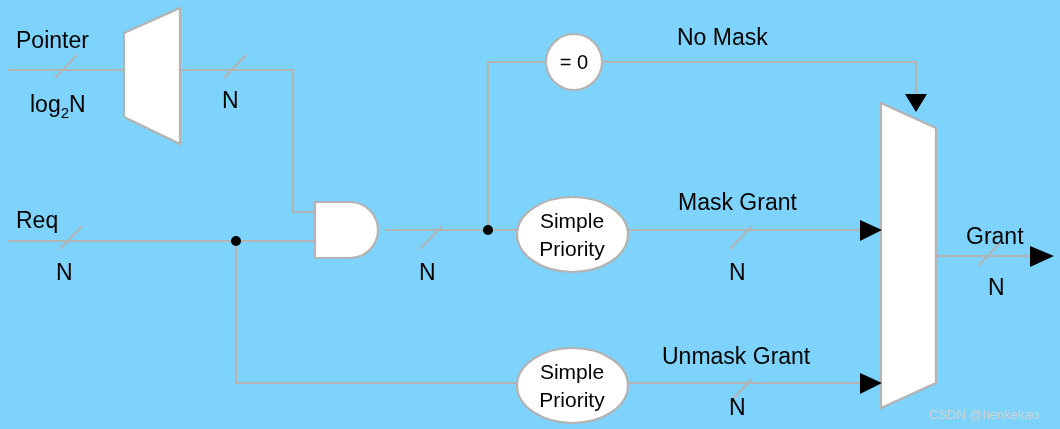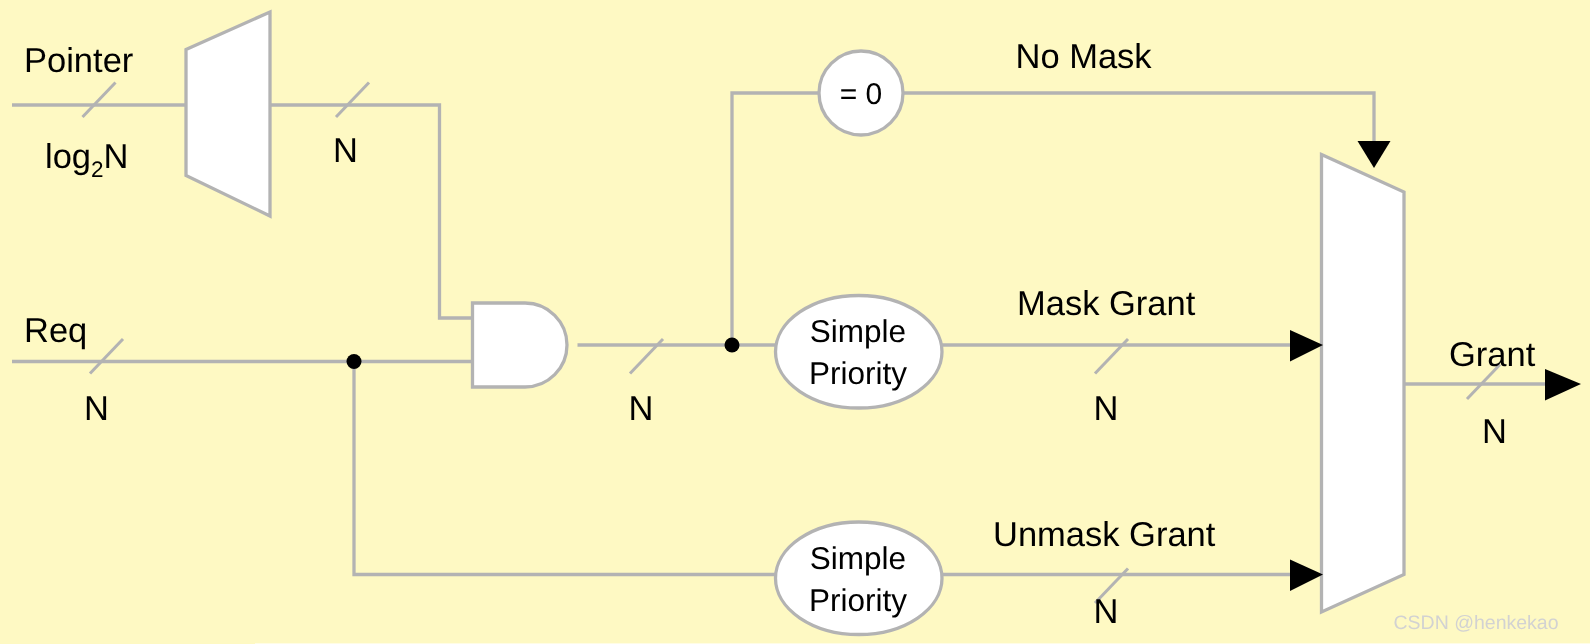--- a/index.html
+++ b/index.html
@@ -8,21 +8,21 @@
     padding: 0;
     background: #ffffff;
   }
   body {
     font-family: "Liberation Sans", sans-serif;
   }
   #diagram-root {
     position: relative;
     width: 1060px;
     height: 429px;
-    background: #fef9c3;
+    background: #7dd3fc;
     overflow: hidden;
   }
   #diagram-svg {
     position: absolute;
     left: 0;
     top: 0;
     width: 1060px;
     height: 429px;
   }
   .wire {

